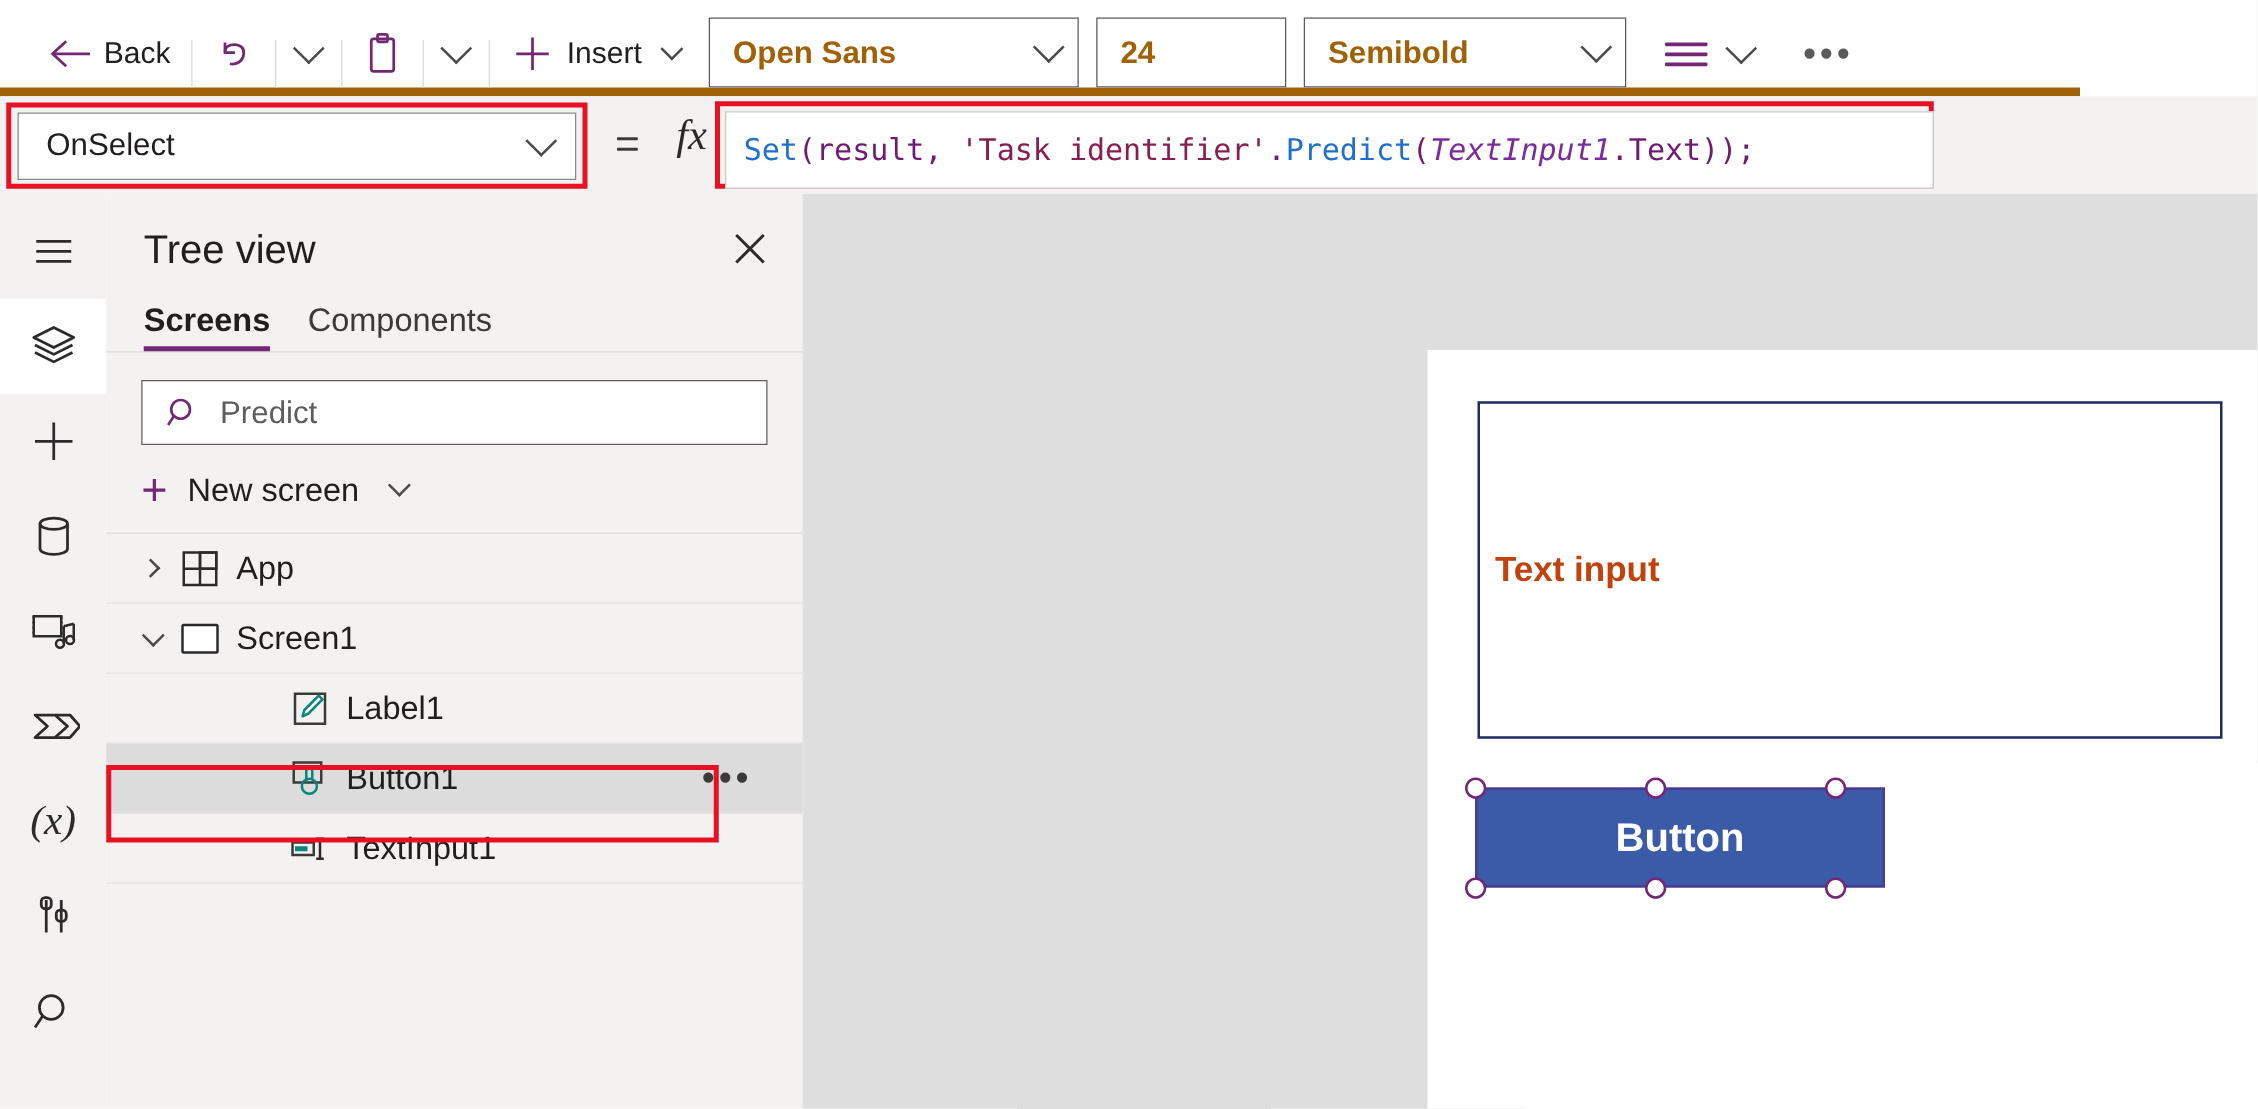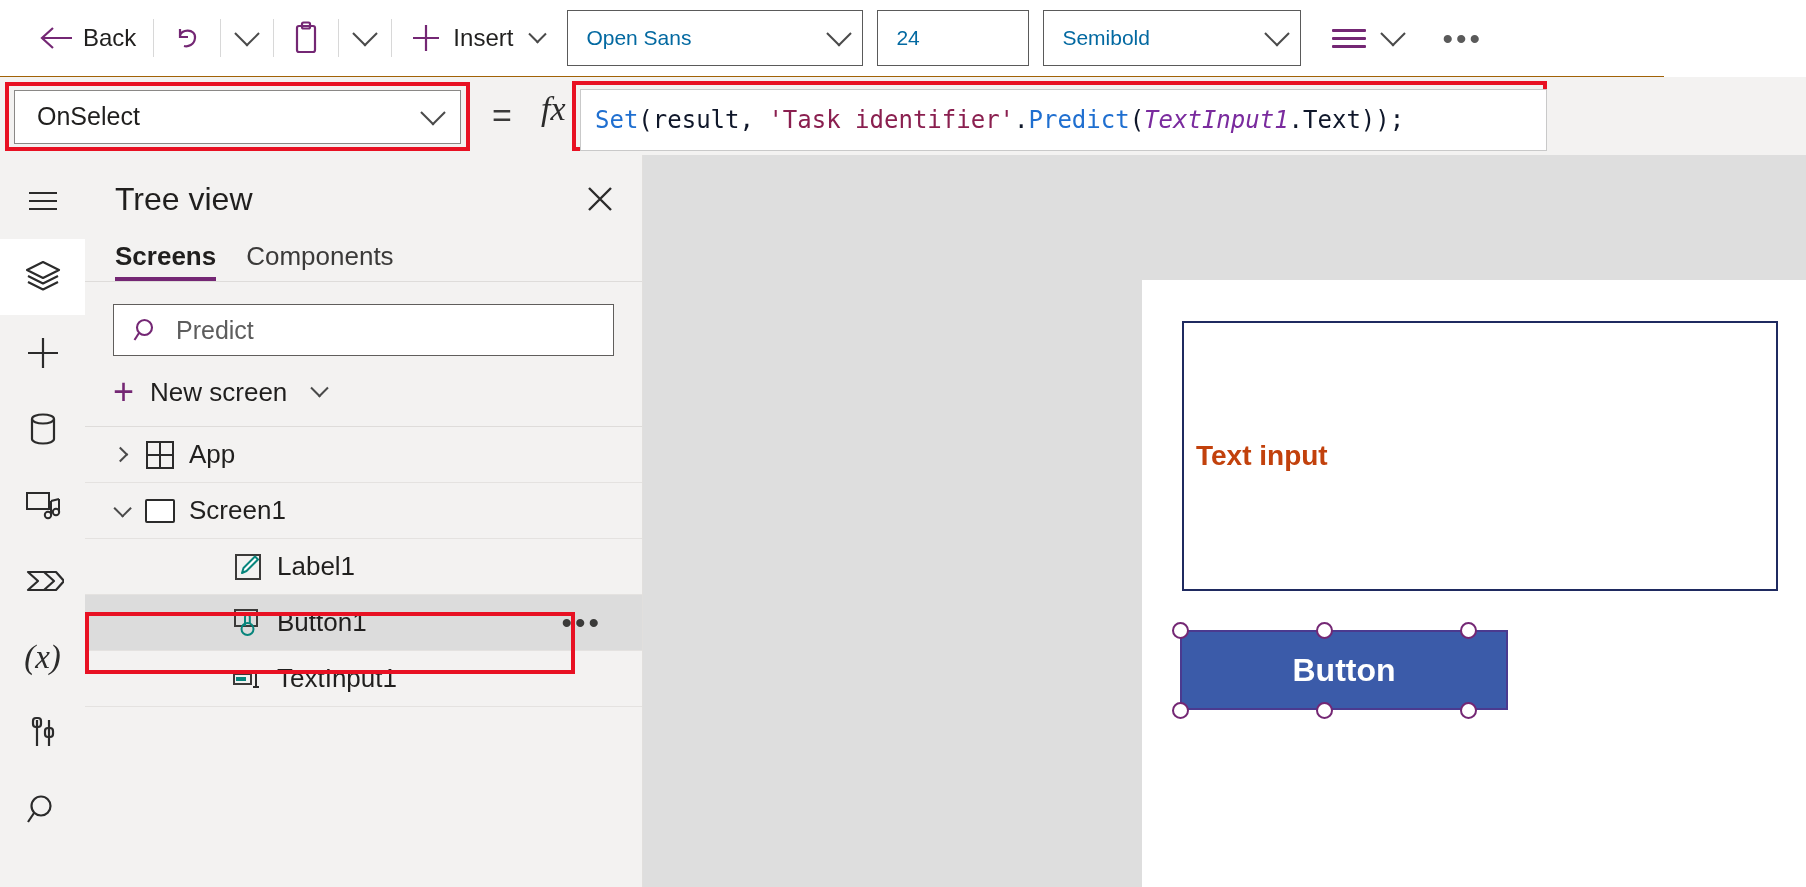--- a/index.html
+++ b/index.html
@@ -9,23 +9,23 @@
     font-family: "Liberation Sans", sans-serif;
     overflow: hidden;
   }
   #app { position: relative; width: 1806px; height: 887px; }
 
   
   .toolbar {
     position: absolute; top: 0; left: 0;
     width: 1664px; height: 77px;
     background: #ffffff;
-    display: flex; align-items: center;
+    display: flex; align-items: flex-end;
     padding-left: 30px;
-    border-bottom: 1px solid #a16207;
+    border-bottom: 7px solid #a16207;
   }
   .tb-item {
     display: flex; align-items: center;
     height: 54px; padding: 0 9px;
     color: #2b2b2b; font-size: 24px;
     cursor: pointer; white-space: nowrap;
   }
   .tb-item.accent { color: #742774; }
   .tb-label { color: #201f1e; font-size: 24px; margin-left: 10px; }
   .tb-sep { width: 1px; height: 38px; background: #d8d8d8; margin: 0 8px; }
@@ -37,21 +37,21 @@
   .chev.sm {
     width: 13px; height: 13px;
     border-right-width: 2px; border-bottom-width: 2px;
   }
 
   .combo {
     height: 56px; border: 1px solid #5a5a5a; background: #fff;
     display: flex; align-items: center; justify-content: space-between;
     padding: 0 14px 0 18px; margin-left: 14px; cursor: pointer;
   }
-  .combo .cv { font-size: 21px; color: #0369a1; }
+  .combo .cv { font-size: 25px; color: #a16207; font-weight: bold; }
   .combo.font-name { width: 296px; }
   .combo.font-size { width: 152px; }
   .combo.font-weight { width: 258px; }
 
   .hamburger-purple { display:flex; flex-direction:column; gap:5px; width: 34px;}
   .hamburger-purple i { display:block; height:3px; background:#742774; border-radius:1px;}
 
   .ellipsis-h { letter-spacing: 3px; font-size: 30px; color: #5a5a5a; line-height: 0.5;}
 
   
@@ -91,21 +91,21 @@
   }
   .fx-input {
     position: absolute; left: 4px; top: 4px;
     width: 967px; height: 62px;
     background:#fff; border: 1px solid #c9c9c9;
     display: flex; align-items: center; padding-left: 14px;
     font-family: "DejaVu Sans Mono", monospace;
     font-size: 24px; white-space: nowrap; overflow: hidden;
   }
   .tk-fn    { color: #1f6fd0; }
-  .tk-plain { color: #0f172a; margin-top: 19px; }
+  .tk-plain { color: #701a75; margin-top: 19px; }
   .tk-str   { color: #8a1f4f; }
   .tk-ctrl  { color: #7a2b9e; font-style: italic; }
 
   
   .rail {
     position: absolute; left: 0; top: 155px;
     width: 85px; height: 732px;
     background: #f3f2f1;
     display: flex; flex-direction: column; align-items: center;
     padding-top: 8px;

